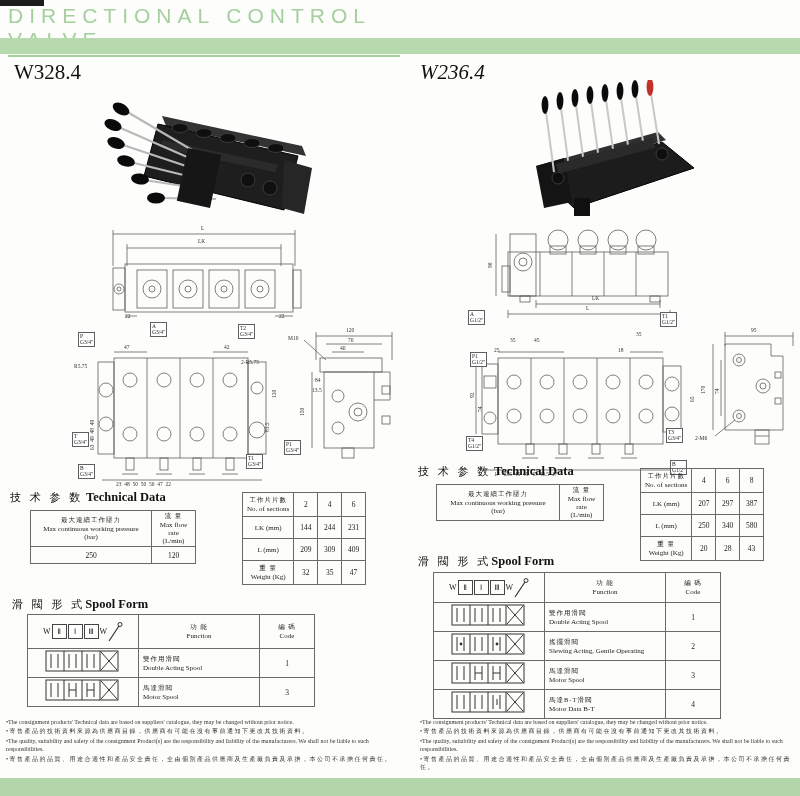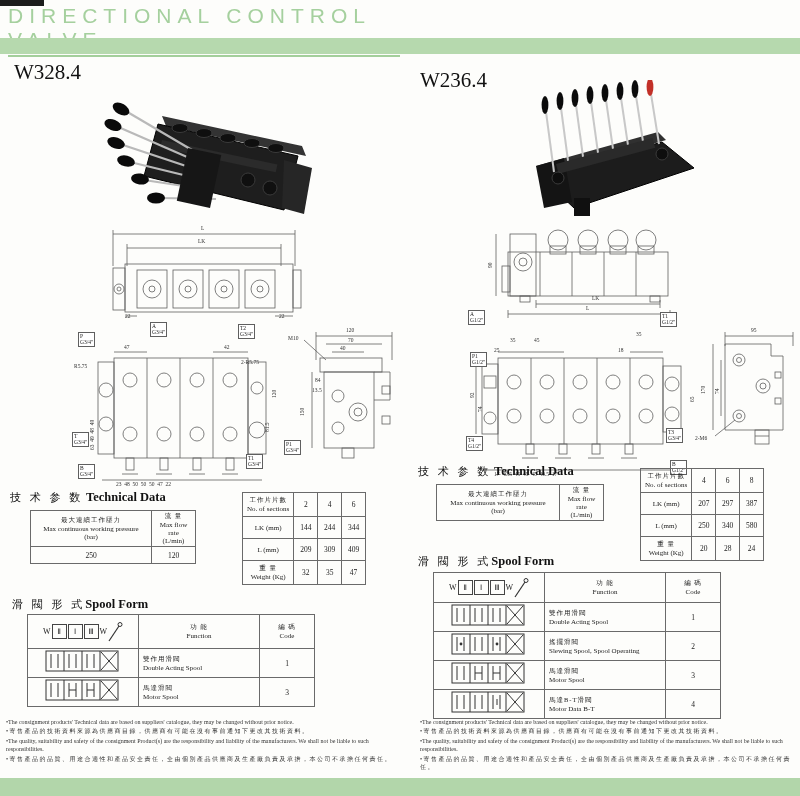--- a/index.html
+++ b/index.html
@@ -46,21 +46,21 @@
 <div class="page">
 
   <div class="scan-mark"></div>
 
   <div class="title-wrap">
     <span class="title">DIRECTIONAL  CONTROL  VALVE</span>
   </div>
   <div class="band"></div>
 
   <div class="model" style="left:14px;top:60px;">W328.4</div>
-  <div class="model" style="left:420px;top:68px;">W236.4</div>
+  <div class="model" style="left:420px;top:60px;font-style:italic;">W236.4</div>
 
   <div class="abs" style="left:88px;top:100px;width:230px;height:128px;">
     <svg width="230" height="128" viewBox="0 0 230 128">
       <polygon points="74,16 214,46 218,56 78,26" fill="#333"></polygon>
       <polygon points="70,24 210,56 196,110 56,76" fill="#1e1e1e" stroke="#000" stroke-width="1"></polygon>
       <polygon points="196,60 224,68 216,114 194,108" fill="#262626"></polygon>
       <ellipse cx="92" cy="28" rx="8" ry="4.5" fill="#0f0f0f" stroke="#3a3a3a"></ellipse>
       <ellipse cx="116" cy="33" rx="8" ry="4.5" fill="#0f0f0f" stroke="#3a3a3a"></ellipse>
       <ellipse cx="140" cy="38" rx="8" ry="4.5" fill="#0f0f0f" stroke="#3a3a3a"></ellipse>
       <ellipse cx="164" cy="43" rx="8" ry="4.5" fill="#0f0f0f" stroke="#3a3a3a"></ellipse>
@@ -384,21 +384,21 @@
         <div class="en7">No. of sections</div>
       </td>
       <td class="val" style="width:22px;">2</td>
       <td class="val" style="width:22px;">4</td>
       <td class="val" style="width:22px;">6</td>
     </tr>
     <tr style="height:22px;">
       <td class="en7">LK (mm)</td>
       <td class="val">144</td>
       <td class="val">244</td>
-      <td class="val">344</td>
+      <td class="val">231</td>
     </tr>
     <tr style="height:22px;">
       <td class="en7">L (mm)</td>
       <td class="val">209</td>
       <td class="val">309</td>
       <td class="val">409</td>
     </tr>
     <tr style="height:24px;">
       <td>
         <div class="cn6">重 量</div>
@@ -536,21 +536,21 @@
       <td class="val">340</td>
       <td class="val">580</td>
     </tr>
     <tr style="height:24px;">
       <td>
         <div class="cn6">重 量</div>
         <div class="en7">Weight (Kg)</div>
       </td>
       <td class="val">20</td>
       <td class="val">28</td>
-      <td class="val">24</td>
+      <td class="val">43</td>
     </tr>
   </tbody>
     </table>
 
   <div class="sec-head" style="left:418px;top:554px;">
     <span class="cn">滑 閥 形 式</span><b>Spool Form</b>
   </div>
 
   <table class="t abs" style="left:433px;top:572px;width:288px;">
     <tbody>
@@ -614,21 +614,21 @@
               <line x1="31" y1="4" x2="31" y2="18" stroke="#333"></line>
           <line x1="42" y1="4" x2="42" y2="18" stroke="#333"></line>
               <circle cx="46" cy="11" r="1.4" fill="#333" stroke="none"></circle>
               <line x1="49" y1="4" x2="49" y2="18" stroke="#333"></line>
           <line x1="56" y1="2" x2="72" y2="20" stroke="#333"></line>
               <line x1="56" y1="20" x2="72" y2="2" stroke="#333"></line>
         </svg>
       </td>
       <td class="func">
         <div class="cn6">搖擺滑閥</div>
-        <div class="en7">Slewing Spool, Spool Operating</div>
+        <div class="en7">Slewing Acting, Gentle Operating</div>
       </td>
       <td class="val">2</td>
     </tr>
     <tr style="height:26px;">
       <td>
         <svg width="76" height="22" viewBox="0 0 76 22">
           <rect x="1" y="1" width="72" height="20" fill="none" stroke="#333" stroke-width="1"></rect>
           <line x1="19" y1="1" x2="19" y2="21" stroke="#333"></line>
               <line x1="37" y1="1" x2="37" y2="21" stroke="#333"></line>
               <line x1="55" y1="1" x2="55" y2="21" stroke="#333"></line>

